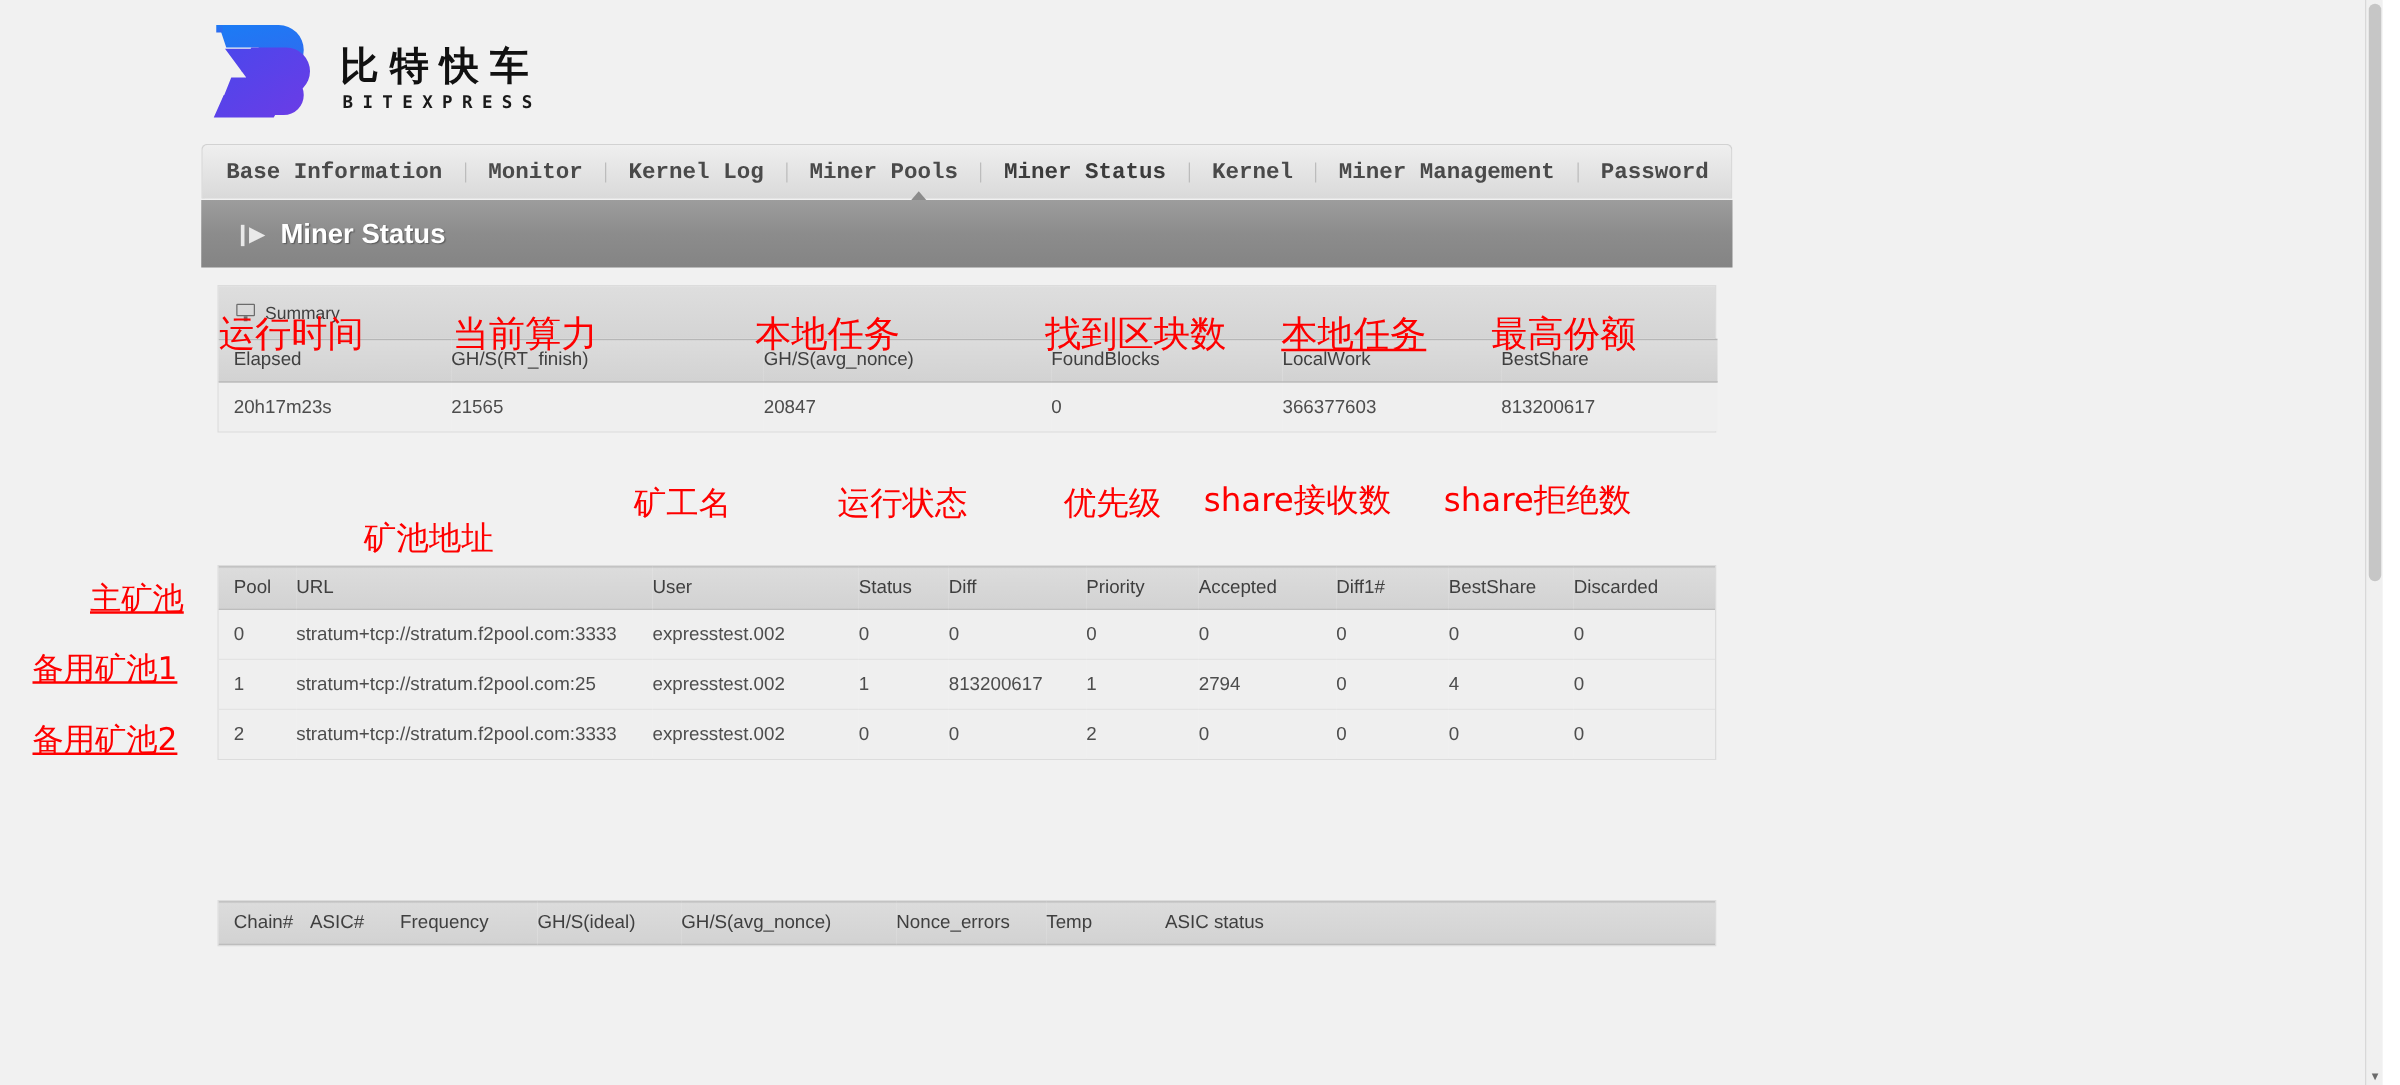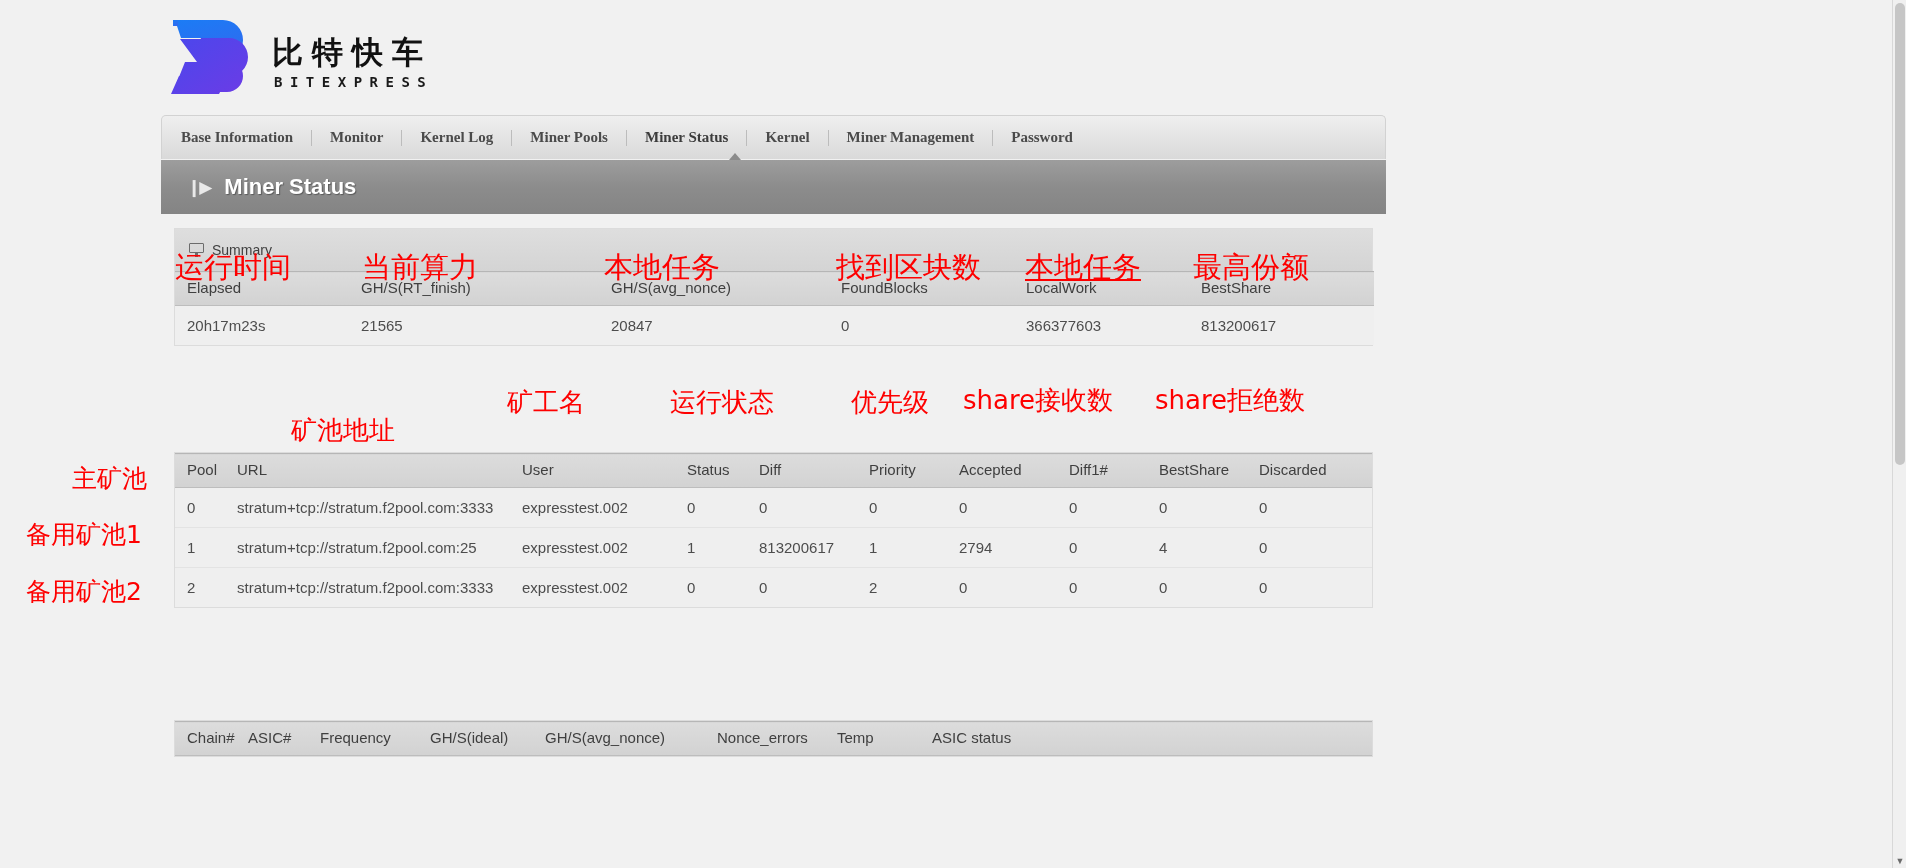--- a/index.html
+++ b/index.html
@@ -60,23 +60,23 @@
   
   .navbar {
     position: absolute; left: 161px; top: 115px;
     width: 1225px; height: 44px;
     background: linear-gradient(to bottom, #efefef 0%, #e3e3e3 55%, #d9d9d9 100%);
     border-top-left-radius: 5px; border-top-right-radius: 5px;
     border: 1px solid #d2d2d2; border-bottom: none;
     display: flex; align-items: center;
   }
   .nav-item {
-    font-size: 15px; color: #4a4a4a; font-weight: bold;
+    font-size: 18px; color: #4a4a4a; font-weight: bold;
     padding: 0 18px; white-space: nowrap; cursor: pointer;
-    font-family: Liberation Serif, serif;
+    font-family: Liberation Mono, monospace;
   }
   .nav-item.first { padding-left: 19px; }
   .nav-item.active { color: #3c3c3c; }
   .nav-sep { width: 1px; height: 16px; background: #bcbcbc; }
 
   
   .nav-marker {
     position: absolute; left: 729px; top: 153px;
     width: 0; height: 0;
     border-left: 6px solid transparent;
@@ -147,21 +147,21 @@
     position: absolute;
     color: #fe0000;
     font-family: "DejaVu Sans", sans-serif;
     font-weight: normal;
     white-space: nowrap;
     pointer-events: none;
     z-index: 40;
   }
   .anno.big { font-size: 29px; }
   .anno.mid { font-size: 26px; }
-  .anno.side { font-size: 25px; }
+  .anno.side { font-size: 25px; text-decoration: underline; }
 
   
   .leftgutter { position:absolute; left:0; top:0; width:161px; height:868px; background:#f1f1f1; }
   .rightgutter { position:absolute; left:1386px; top:0; width:520px; height:868px; background:#f1f1f1; }
 </style>
 </head>
 <body>
 
 <div id="root">
 

